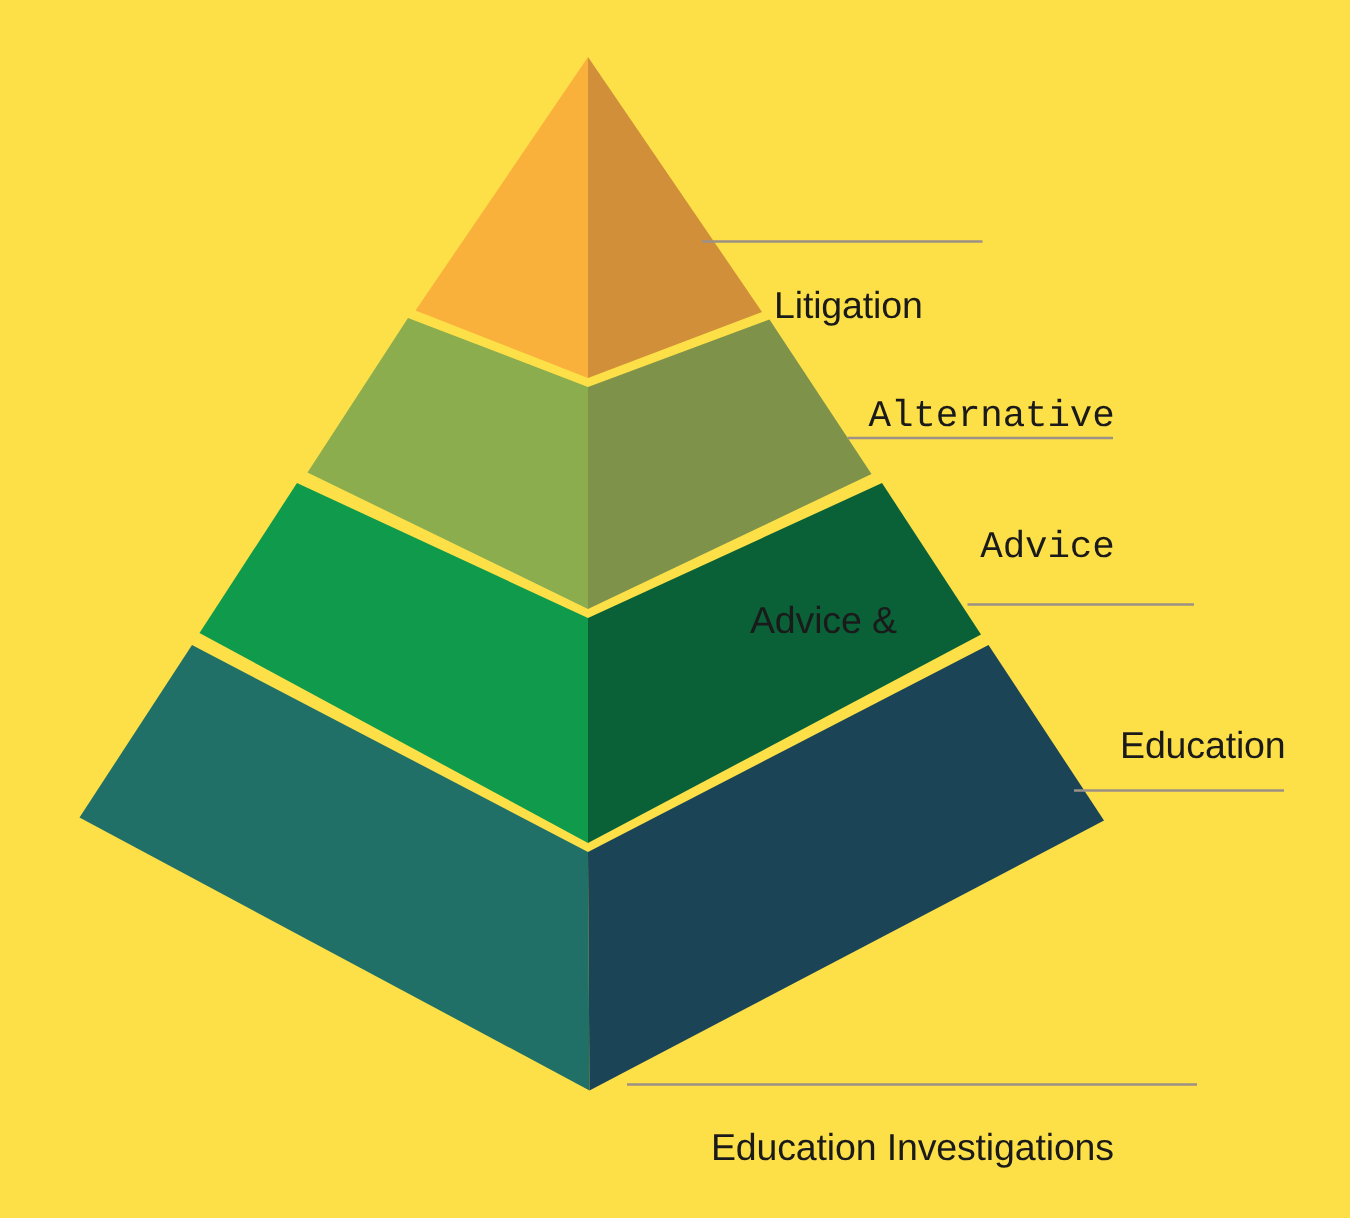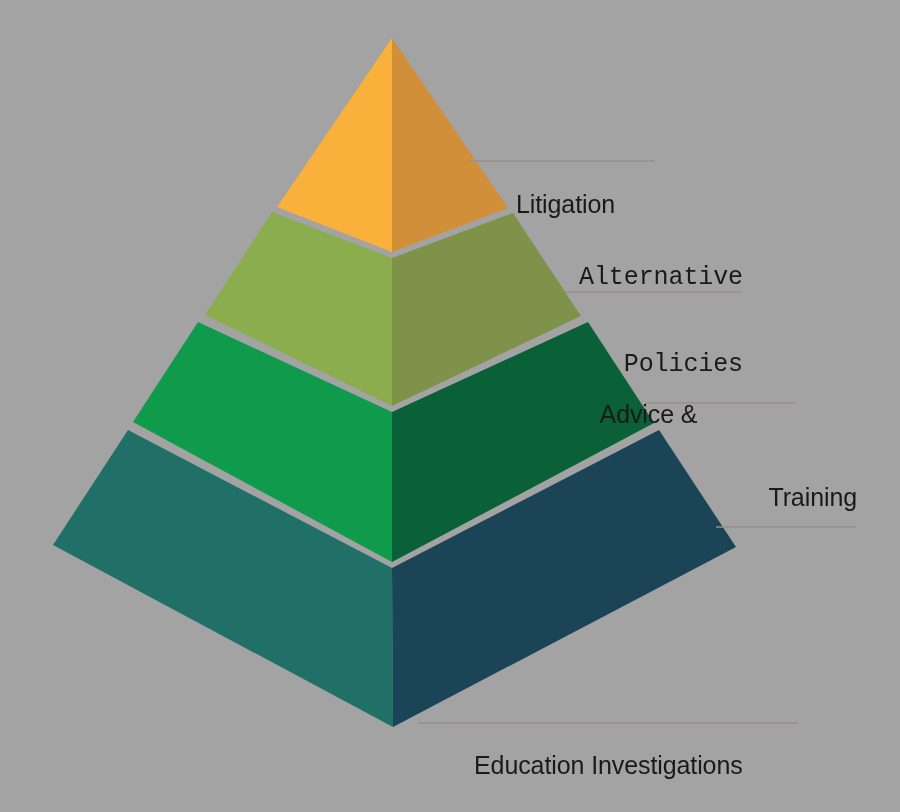--- a/index.html
+++ b/index.html
@@ -47,40 +47,40 @@
     width: 333px;
     font-size: 25px;
     text-align: right;
     font-family: Liberation Mono, monospace;
   }
   #label-advice {
     left: 500px;
     top: 342px;
     width: 297px;
     font-size: 25px;
-    text-align: center;
+    text-align: left;
   }
   #label-training {
     left: 560px;
     top: 425px;
     width: 297px;
     font-size: 25px;
     text-align: right;
   }
   #label-workplace {
     left: 474px;
     top: 693px;
     font-size: 25px;
     text-align: left;
   }
 </style>
 </head>
 <body>
 
-<div id="stage" style="background: #a3a3a3;">
+<div id="stage" style="background: #fde047;">
 
   <svg id="pyramid-svg" viewBox="0 0 900 812" aria-hidden="true">
 
     <g>
       <polygon points="392,38 392,252 277,207" fill="#f9b13c"></polygon>
       <polygon points="392,38 508,208 392,252" fill="#d08f38"></polygon>
     </g>
 
     <g>
       <polygon points="272,212 392,258 392,406 205,315" fill="#8bad4e"></polygon>
@@ -105,28 +105,28 @@
       <line x1="418" y1="723" x2="798" y2="723" stroke="#9b9186"></line>
     </g>
   </svg>
 
   <div class="label-text" id="label-litigation" style="color: rgb(26, 26, 26);">
     <span class="label-line1">Litigation</span>
   </div>
 
   <div class="label-text" id="label-adr" style="color: rgb(26, 26, 26);">
     <span class="label-line1">Alternative</span>
-    <span class="label-line2">Policies</span>
+    <span class="label-line2">Advice</span>
   </div>
 
   <div class="label-text" id="label-advice" style="color: rgb(26, 26, 26);">
     <span class="label-line1">Advice &amp;</span>
   </div>
 
   <div class="label-text" id="label-training" style="color: rgb(26, 26, 26);">
-    <span class="label-line2">Training</span>
+    <span class="label-line2">Education</span>
   </div>
 
   <div class="label-text" id="label-workplace" style="color: rgb(26, 26, 26);">
     <span class="label-line1">Education Investigations</span>
   </div>
 
 </div>
 
 </body></html>

